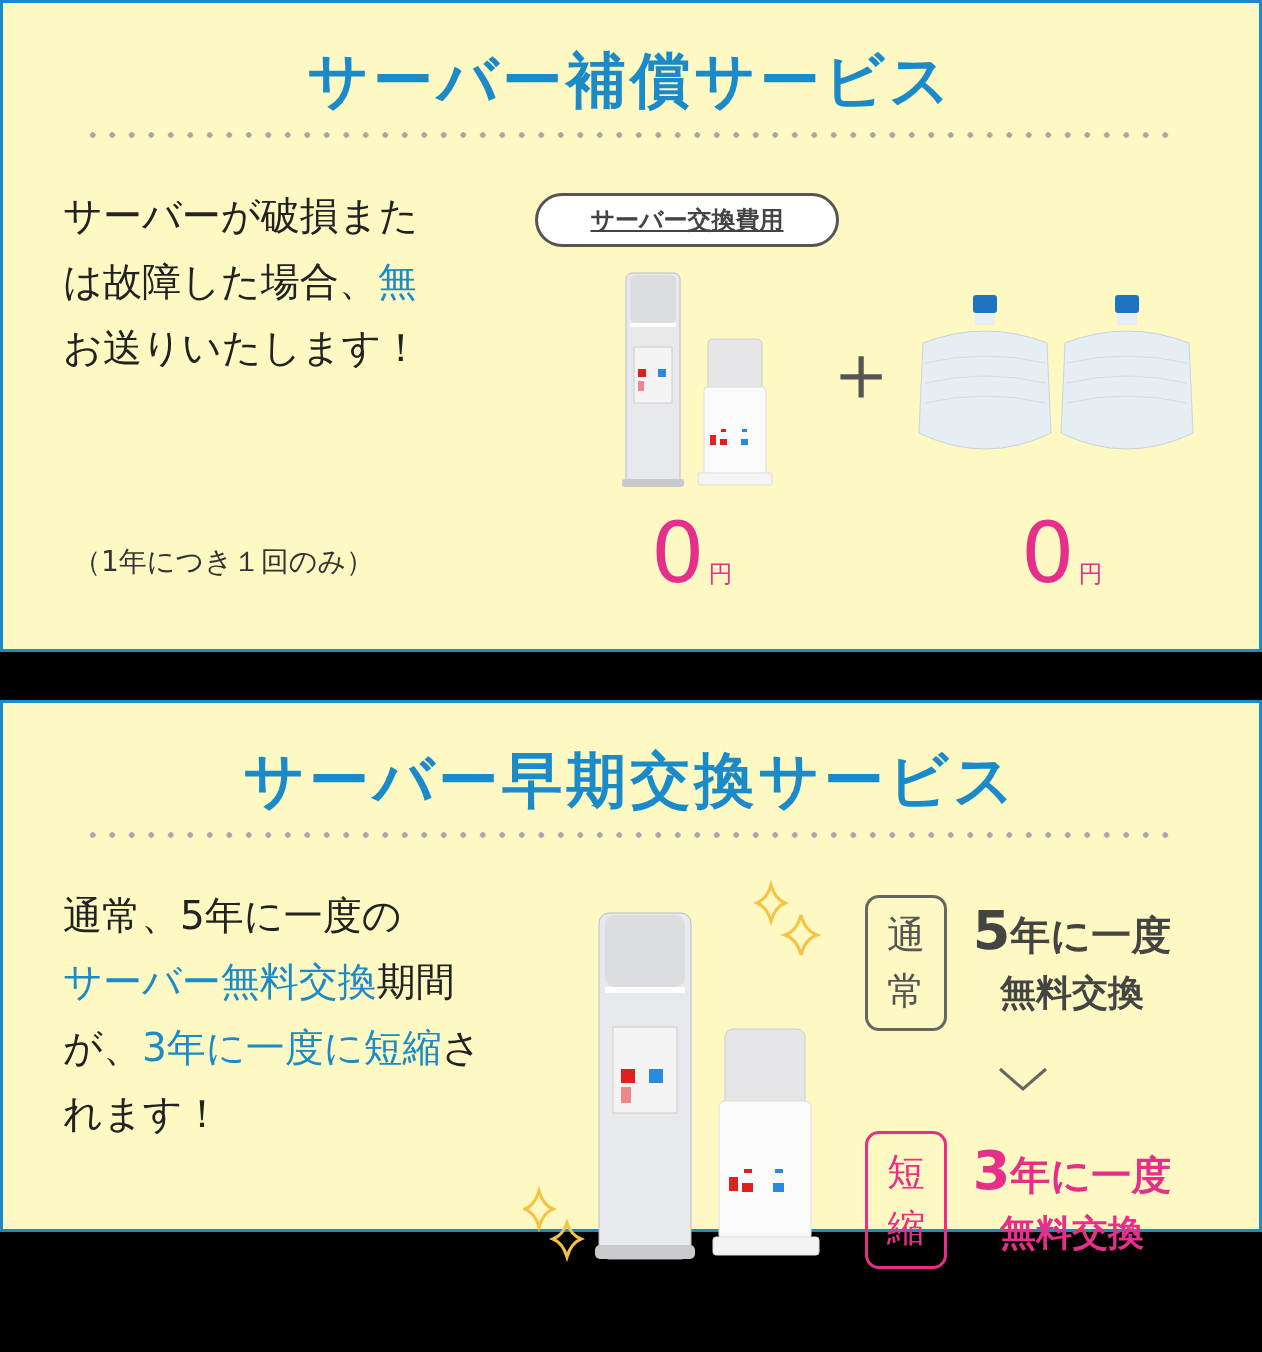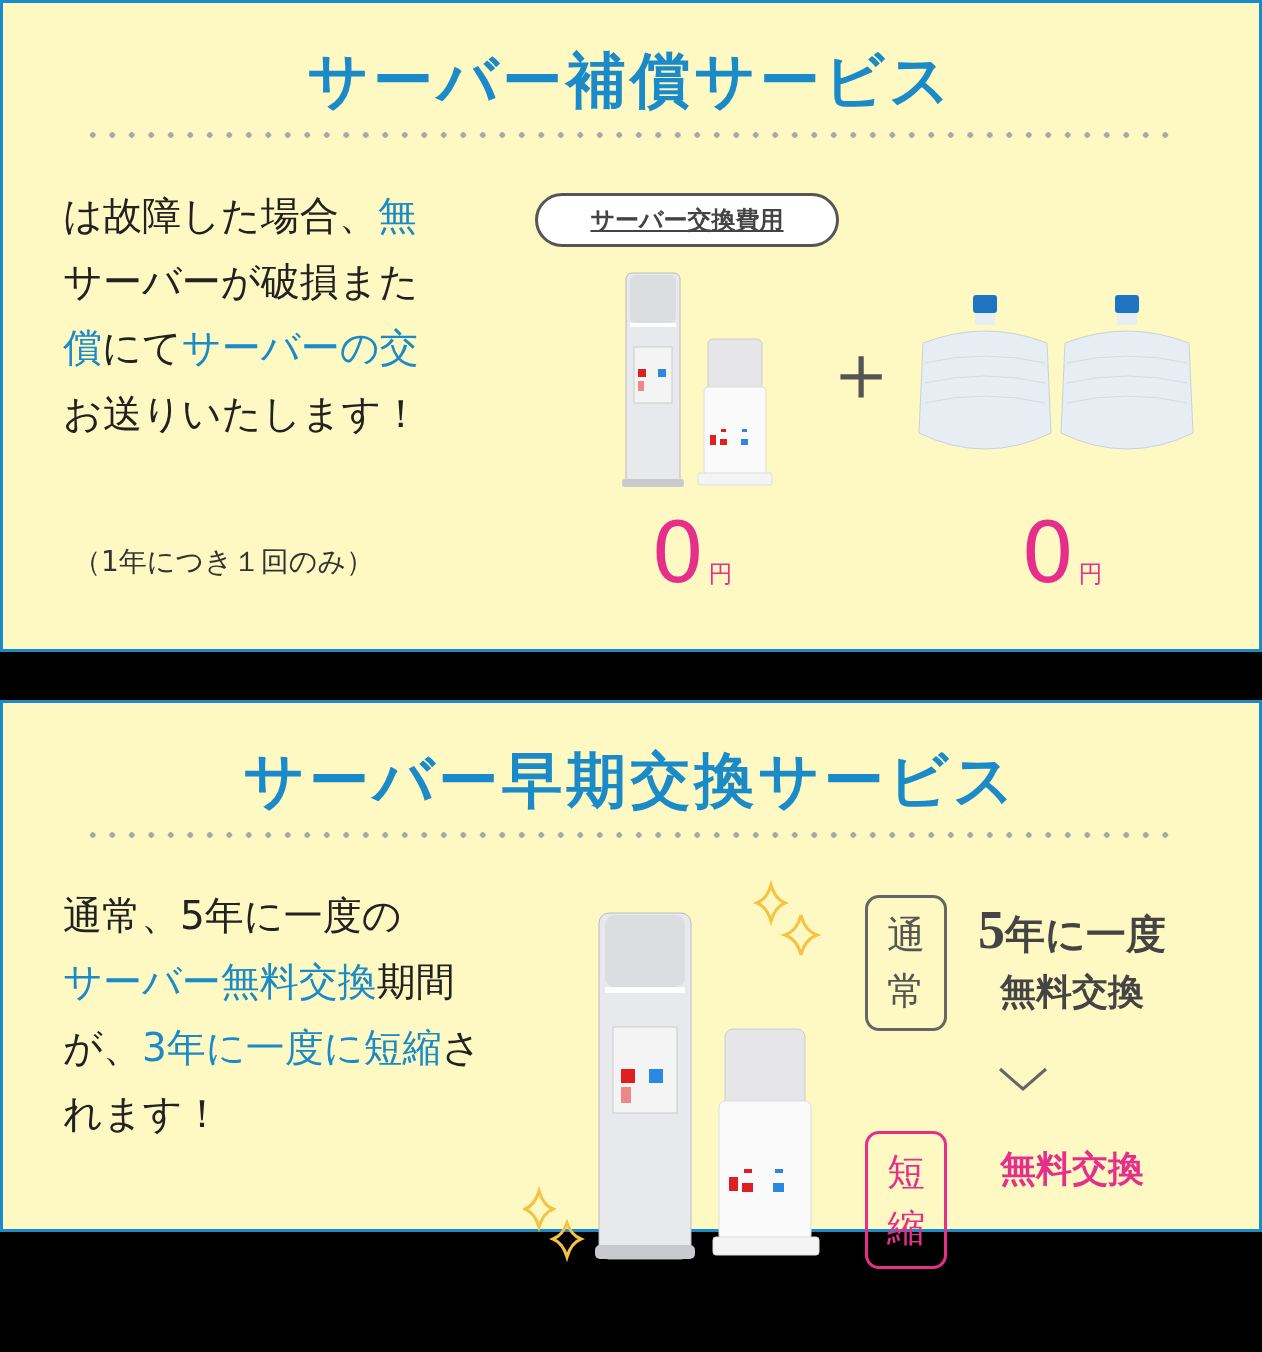--- a/index.html
+++ b/index.html
@@ -16,35 +16,34 @@
   .note{position:absolute;left:70px;font-size:28px;color:#333;}
   .pill{position:absolute;height:54px;border:3px solid #555;border-radius:30px;box-sizing:border-box;
         display:flex;align-items:center;justify-content:center;font-size:24px;font-weight:bold;color:#444;background:#fff;text-decoration:underline;}
   .price{position:absolute;color:#e62e8b;font-weight:normal;}
   .price .num{font-size:84px;line-height:1;}
   .price .yen{font-size:24px;margin-left:4px;}
   .plus{position:absolute;font-size:80px;color:#555;line-height:1;}
   .badge{position:absolute;width:82px;border:3px solid;border-radius:14px;box-sizing:border-box;
          display:flex;flex-direction:column;align-items:center;justify-content:center;font-size:38px;line-height:56px;}
   .bigtxt{position:absolute;text-align:center;font-weight:bold;}
-  .bigtxt .l1{font-size:40px;font-family:Liberation Serif, serif;}
+  .bigtxt .l1{font-size:40px;}
   .bigtxt .l1 .n{font-size:54px;}
   .bigtxt .l2{font-size:36px;margin-top:6px;}
 </style>
 </head>
 <body>
 
 <div class="panel" id="p1">
   <div class="title" style="top:38px;">サーバー補償サービス</div>
   <div class="dots" style="top:129px;"></div>
 
   <div class="desc" id="desc1" style="top:180px;">
+      <div><span>サーバーが破損また</span></div>
       <div><span>は故障した場合、</span><span class="hl">無</span></div>
-      <div><span>サーバーが破損また</span></div>
-      <div><span class="hl">償</span><span>にて</span><span class="hl">サーバーの交</span></div>
       <div><span>お送りいたします！</span></div>
     </div>
   <div class="note" style="top:540px;">（1年につき１回のみ）</div>
 
   <div class="pill" style="left:532px;top:190px;width:304px;">サーバー交換費用</div>
 
   <svg style="position:absolute;left:615px;top:266px;" width="170" height="222" viewBox="0 0 170 222">
     <rect x="8" y="4" width="54" height="212" rx="6" fill="#e8e9ec" stroke="#b8bcc2"></rect>
     <rect x="12" y="6" width="46" height="48" rx="6" fill="#dcdde0"></rect>
     <rect x="12" y="54" width="46" height="4" fill="#fff"></rect>
@@ -135,15 +134,16 @@
 
   <svg style="position:absolute;left:994px;top:362px;" width="52" height="30" viewBox="0 0 52 30">
     <polyline points="3,4 26,24 49,4" fill="none" stroke="#666" stroke-width="3"></polyline>
   </svg>
 
   <div class="badge" style="left:862px;top:428px;height:138px;border-color:#e62e8b;color:#e62e8b;">
     <span>短</span>
     <span>縮</span>
   </div>
   <div class="bigtxt" style="left:954px;top:436px;width:230px;color:#e62e8b;">
+    <div class="l1"><span class="n">3</span><span>年に一度</span></div>
     <div class="l2">無料交換</div>
   </div>
 </div>
 
 </body></html>

